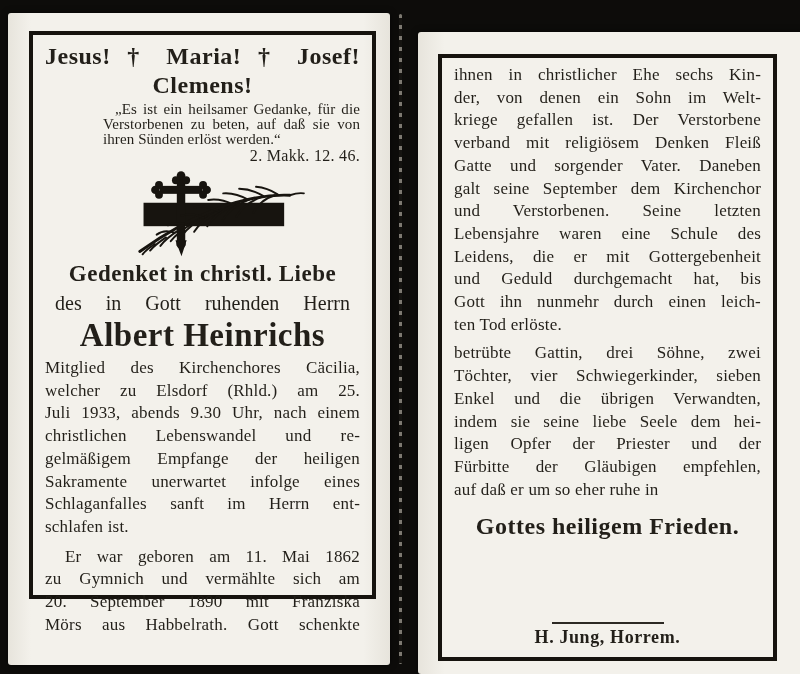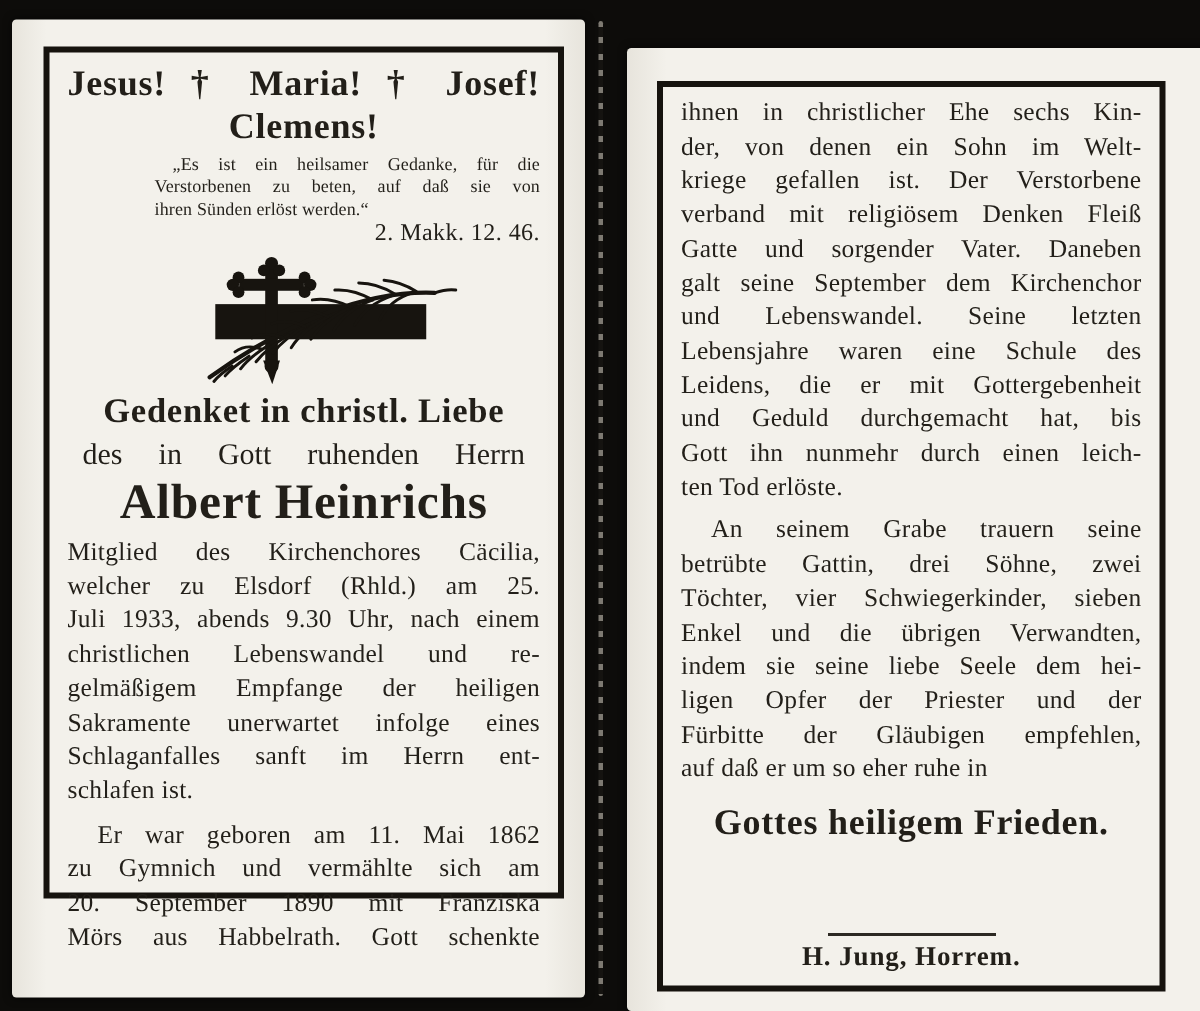--- a/index.html
+++ b/index.html
@@ -16,21 +16,21 @@
   }
   .page-left{left:8px;top:13px;width:382px;height:652px;}
   .page-right{left:418px;top:32px;width:441px;height:642px;font-family:Liberation Serif, serif;}
   .frame{position:absolute;box-sizing:border-box;border:4px solid #16130e;}
   .frame-left{left:21px;top:18px;width:347px;height:568px;padding:6px 12px;}
   .frame-right{left:20px;top:22px;width:339px;height:607px;padding:2px 12px;}
   .just{text-align:justify;text-align-last:justify;}
   .l-title{font-size:24px;font-weight:bold;line-height:30px;letter-spacing:.5px;}
   .l-title2{font-size:24px;font-weight:bold;line-height:28px;text-align:center;letter-spacing:.5px;}
   .quote{margin:3px 0 0 58px;}
-  .qline{font-size:12px;line-height:15px;letter-spacing:.1px;}
+  .qline{font-size:15px;line-height:15px;letter-spacing:.1px;}
   .ind{text-indent:12px;}
   .qcite{font-size:16px;line-height:16px;text-align:right;margin-top:1px;letter-spacing:.3px;}
   .emblem{display:block;margin:5px 0 0 86px;}
   .ded1{font-size:23px;font-weight:bold;line-height:30px;text-align:center;letter-spacing:.5px;}
   .ded2{font-size:20px;line-height:28px;padding:0 10px;text-align:justify;text-align-last:justify;}
   .name{font-size:33px;font-weight:bold;line-height:36px;text-align:center;letter-spacing:.5px;}
   .para{margin-top:4px;}
   .p2{margin-top:7px;}
   .rp2{margin-top:6px;}
   .bline{font-size:17px;line-height:22.7px;letter-spacing:.2px;}
@@ -133,30 +133,29 @@
   <div class="page page-right">
     <div class="frame frame-right">
 
       <div class="para">
         <div class="bline just">ihnen in christlicher Ehe sechs Kin-</div>
         <div class="bline just">der, von denen ein Sohn im Welt-</div>
         <div class="bline just">kriege gefallen ist. Der Verstorbene</div>
         <div class="bline just">verband mit religiösem Denken Fleiß</div>
         <div class="bline just">Gatte und sorgender Vater. Daneben</div>
         <div class="bline just">galt seine September dem Kirchenchor</div>
-        <div class="bline just">und Lebenswandel. Seine letzten</div>
+        <div class="bline just">und Verstorbenen. Seine letzten</div>
         <div class="bline just">Lebensjahre waren eine Schule des</div>
         <div class="bline just">Leidens, die er mit Gottergebenheit</div>
         <div class="bline just">und Geduld durchgemacht hat, bis</div>
         <div class="bline just">Gott ihn nunmehr durch einen leich-</div>
         <div class="bline">ten Tod erlöste.</div>
       </div>
 
       <div class="para rp2">
-        <div class="bline just ind2">An seinem Grabe trauern seine</div>
         <div class="bline just">betrübte Gattin, drei Söhne, zwei</div>
         <div class="bline just">Töchter, vier Schwiegerkinder, sieben</div>
         <div class="bline just">Enkel und die übrigen Verwandten,</div>
         <div class="bline just">indem sie seine liebe Seele dem hei-</div>
         <div class="bline just">ligen Opfer der Priester und der</div>
         <div class="bline just">Fürbitte der Gläubigen empfehlen,</div>
         <div class="bline">auf daß er um so eher ruhe in</div>
       </div>
 
       <div class="closing">Gottes heiligem Frieden.</div>

